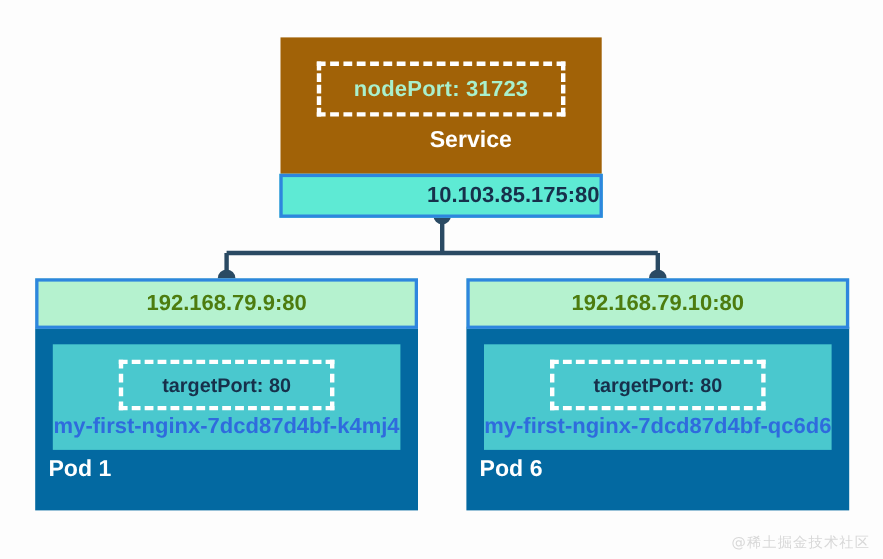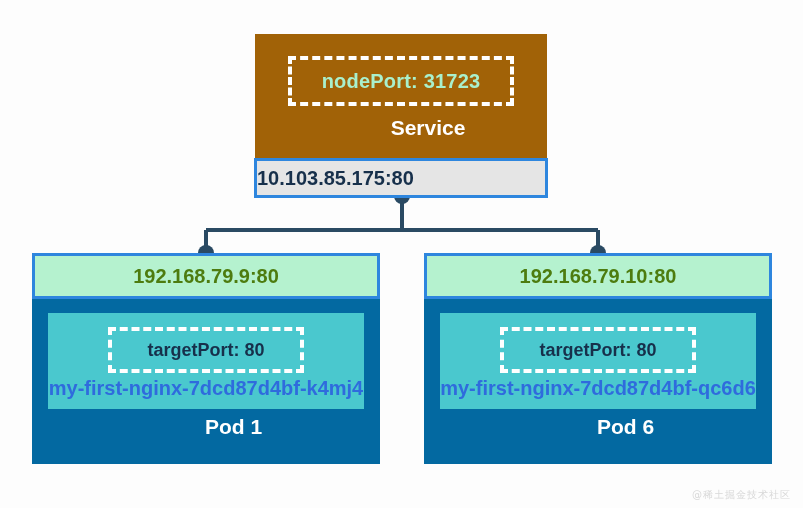--- a/index.html
+++ b/index.html
@@ -80,26 +80,26 @@
     font-size: 21px;
     font-weight: bold;
     padding-left: 27px;
   }
   #service-ip {
     position: absolute;
     left: -1px;
     top: 124px;
     width: 294px;
     height: 40px;
-    background: #e5e5e5;
+    background: #5eead4;
     border: 3px solid #2e86de;
     box-sizing: border-box;
     display: flex;
     align-items: center;
-    justify-content: flex-start;
+    justify-content: flex-end;
   }
   #service-ip .ip-text {
     color: #17304b;
     font-size: 20px;
     font-weight: bold;
     white-space: nowrap;
   }
 
   
   .pod {
@@ -172,36 +172,36 @@
     top: 64px;
     width: 316px;
     text-align: center;
     color: #2f6bdd;
     font-size: 20px;
     font-weight: bold;
     white-space: nowrap;
   }
   .pod-label {
     position: absolute;
-    left: 0;
+    left: 12px;
     top: 118px;
     width: 403px;
-    text-align: center;
+    text-align: left;
     color: #ffffff;
     font-size: 21px;
     font-weight: bold;
   }
 
   
   #watermark {
     position: absolute;
     right: 12px;
     bottom: 6px;
     color: #d8d8d8;
-    font-size: 10px;
+    font-size: 13px;
     font-family: "DejaVu Sans", sans-serif;
     letter-spacing: 1px;
     user-select: none;
   }
 </style>
 </head>
 <body>
 
 <div id="canvas">
 

